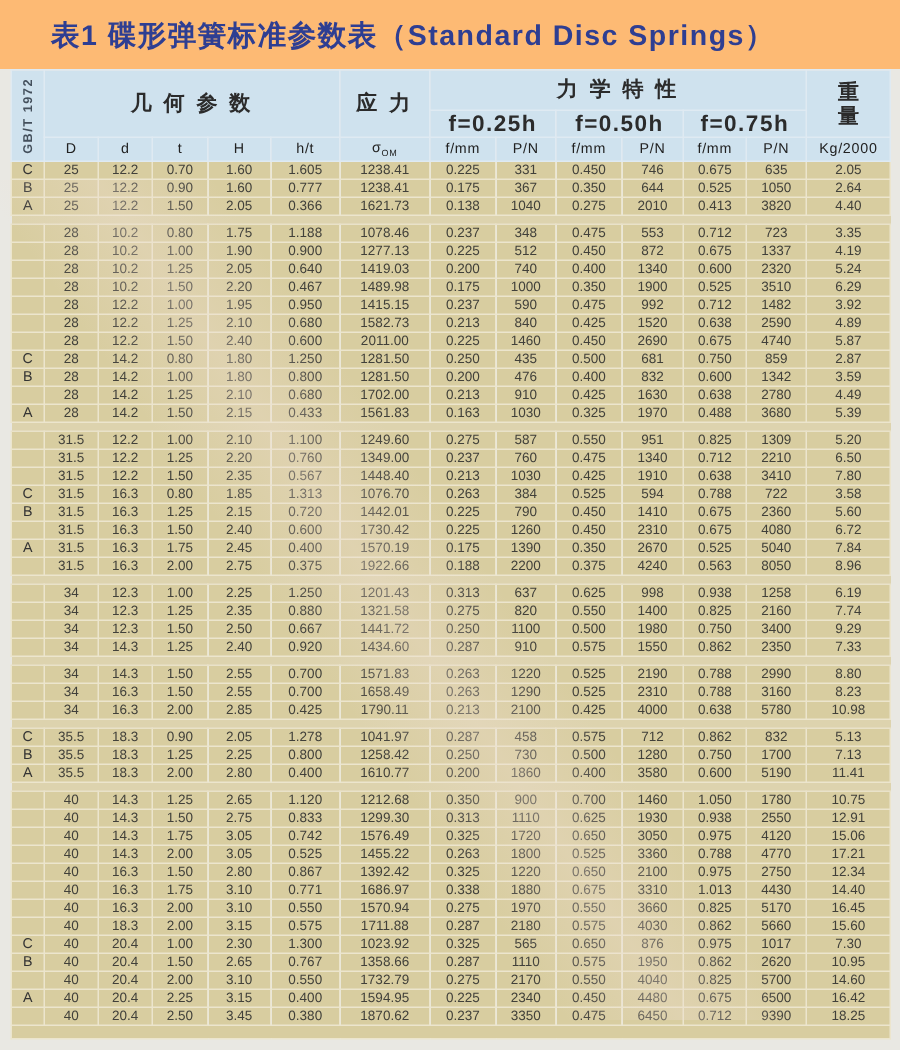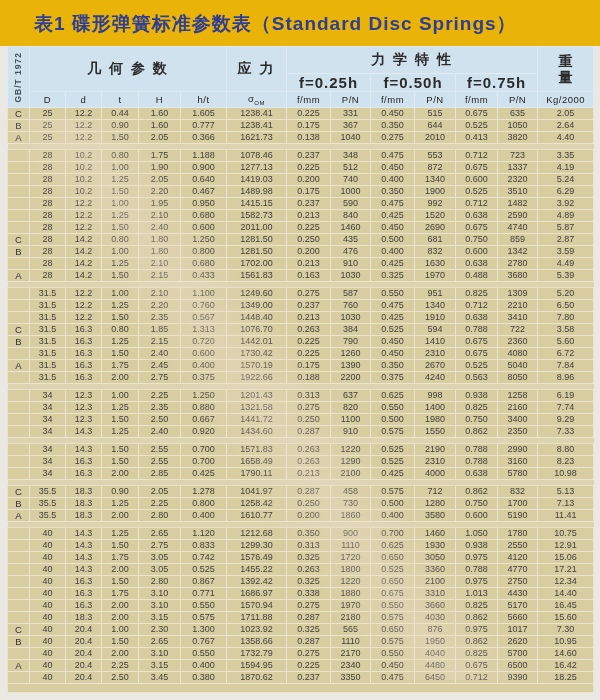--- a/index.html
+++ b/index.html
@@ -4,21 +4,21 @@
 <style>
   * { margin:0; padding:0; box-sizing:border-box; }
   html,body { width:600px; height:700px; overflow:hidden; }
   body {
     background:#e9e8e3;
     font-family:"Liberation Sans","DejaVu Sans",sans-serif;
     position:relative;
   }
   .page-title {
     padding:11px 0 9px 34px;
-    background:#eab308;
+    background:#fdba74;
     font-size:19px;
     font-weight:bold;
     color:#2e3e92;
     letter-spacing:1px;
     white-space:nowrap;
   }
   table.springs {
     border-collapse:collapse;
     table-layout:fixed;
     width:586px;
@@ -138,28 +138,28 @@
       <th>f/mm</th>
       <th>P/N</th>
       <th>Kg/2000</th>
     </tr>
   </thead>
   <tbody id="tbody">
       <tr>
         <td class="letter">C</td>
         <td>25</td>
         <td>12.2</td>
-        <td>0.44</td>
+        <td>0.70</td>
         <td>1.60</td>
         <td>1.605</td>
         <td>1238.41</td>
         <td>0.225</td>
         <td>331</td>
         <td>0.450</td>
-        <td>515</td>
+        <td>746</td>
         <td>0.675</td>
         <td>635</td>
         <td>2.05</td>
       </tr>
       <tr>
         <td class="letter">B</td>
         <td>25</td>
         <td>12.2</td>
         <td>0.90</td>
         <td>1.60</td>

